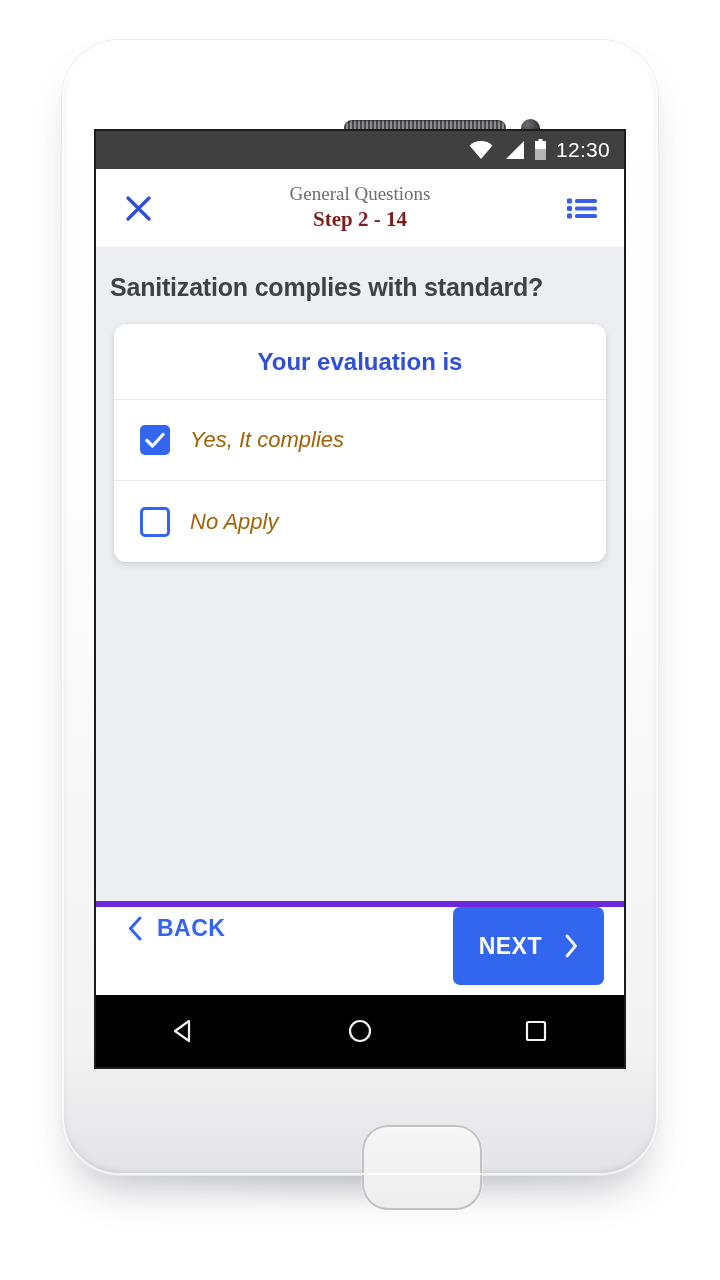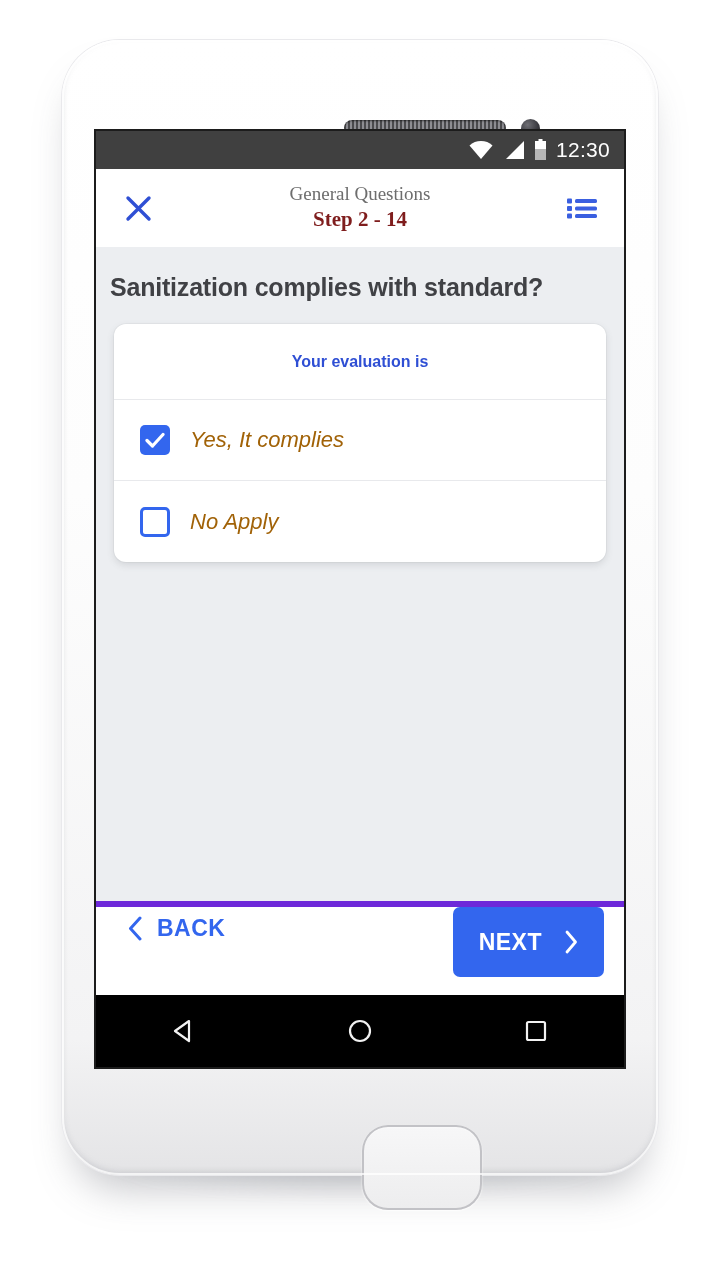--- a/index.html
+++ b/index.html
@@ -138,21 +138,21 @@
   #card{
     margin:0 18px;
     background:#ffffff;
     border-radius:12px;
     box-shadow:0 3px 7px rgba(90,92,100,.17), 0 0 0 1px rgba(0,0,0,.03);
     overflow:hidden;
   }
   #card-header{
     height:76px;
     display:flex; align-items:center; justify-content:center;
-    color:#2f4fd4; font-weight:bold; font-size:16px;
+    color:#2f4fd4; font-weight:bold; font-size:24px;
     border-bottom:1px solid #e8e9ec;
   }
   .option-row{
     height:81px;
     display:flex; align-items:center;
     padding-left:26px; gap:20px;
     border-bottom:1px solid #e8e9ec;
     cursor:pointer;
   }
   .option-row:last-child{ border-bottom:none; }
@@ -176,21 +176,21 @@
   #back-btn{
     display:flex; align-items:center; gap:14px;
     color:#3366ee; font-weight:bold; font-size:23px;
     padding:8px 12px; cursor:pointer; letter-spacing:.5px;
   }
   #next-btn{
     margin-left:auto;
     background:#3366ee; color:#ffffff;
     font-weight:bold; font-size:23px; letter-spacing:.5px;
     border:none; border-radius:7px;
-    height:70px; padding:0 26px;
+    height:78px; padding:0 26px;
     display:flex; align-items:center; gap:22px;
     cursor:pointer;
     font-family:"Liberation Sans", sans-serif;
   }
 
   
   #navbar{
     position:absolute; left:0; right:0; bottom:0;
     height:72px; background:#000000;
     display:flex; align-items:center; justify-content:space-around;

